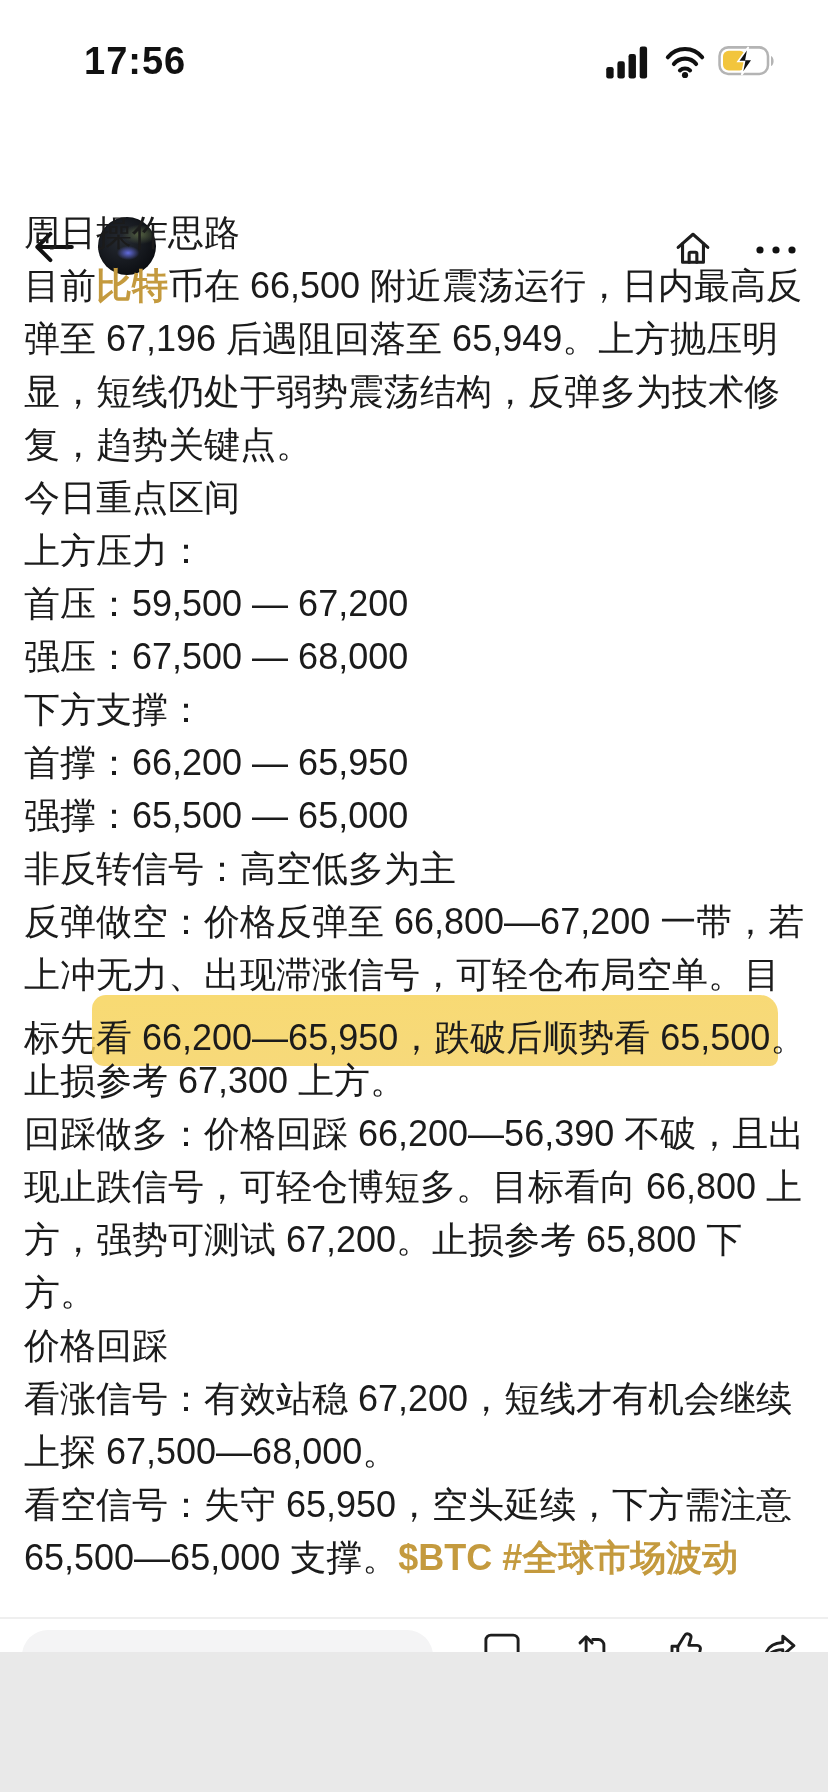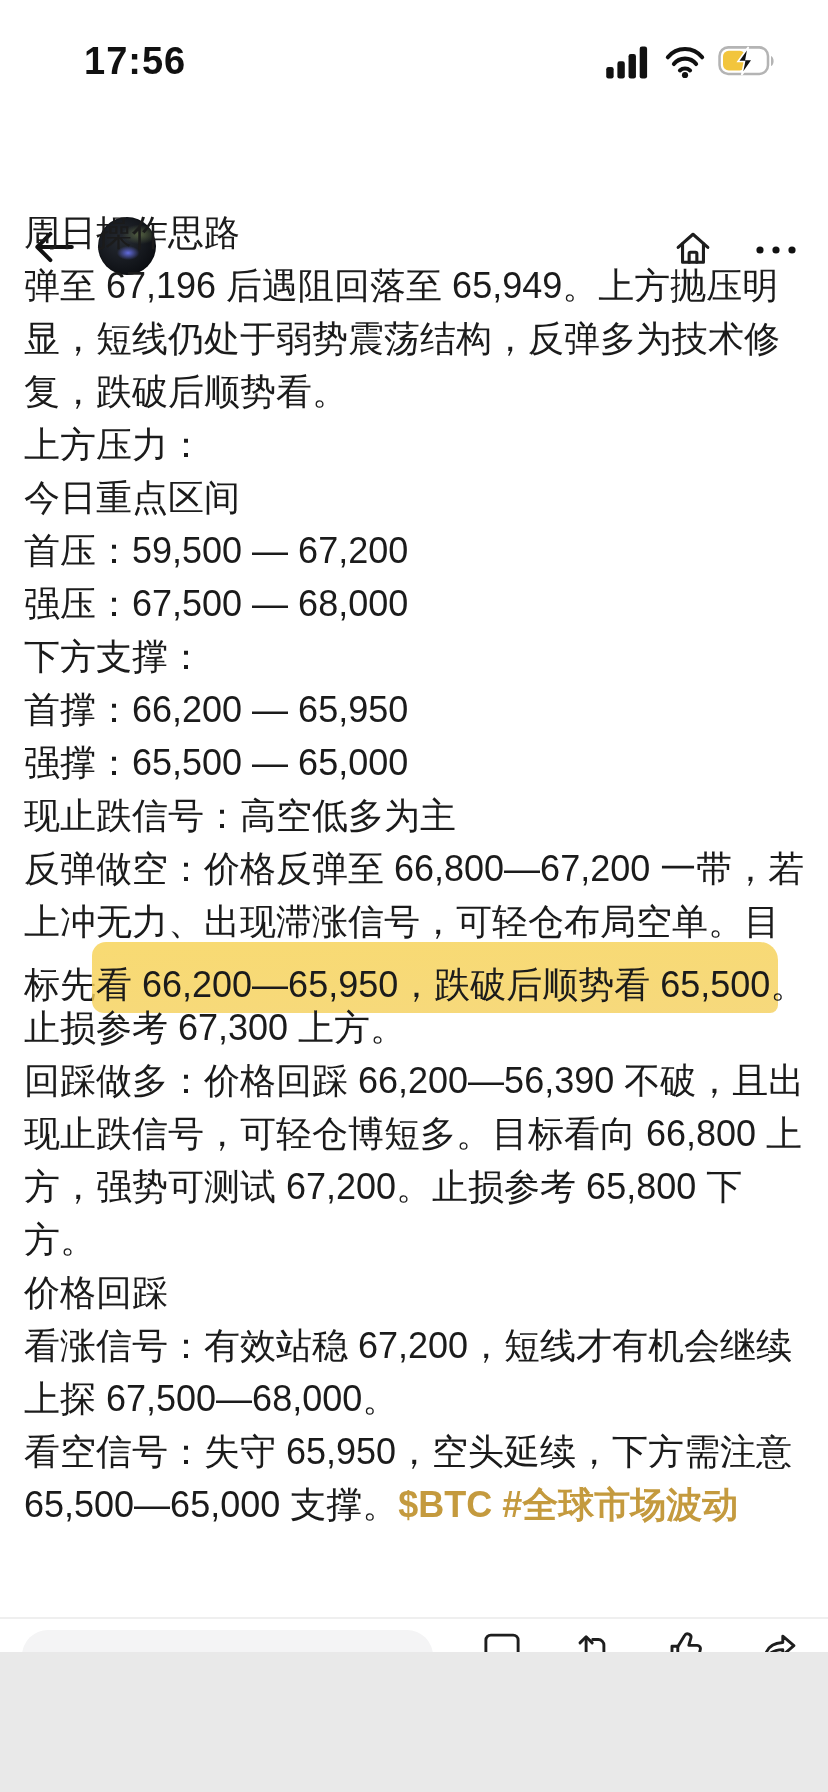--- a/index.html
+++ b/index.html
@@ -103,31 +103,32 @@
       <svg width="48" height="16" viewBox="0 0 48 16">
         <circle cx="8" cy="8" r="3.6" fill="#111"></circle>
         <circle cx="24" cy="8" r="3.6" fill="#111"></circle>
         <circle cx="40" cy="8" r="3.6" fill="#111"></circle>
       </svg>
     </span>
   </div>
 
   <div class="post">
       <div class="post-line"><span>周日操作思路</span></div>
+      <div class="post-line"><span>目前</span><span class="gold">比特</span><span>币在 66,500 附近震荡运行，日内最高反</span></div>
       <div class="post-line"><span>弹至 67,196 后遇阻回落至 65,949。上方抛压明</span></div>
       <div class="post-line"><span>显，短线仍处于弱势震荡结构，反弹多为技术修</span></div>
-      <div class="post-line"><span>复，跌破后顺势看。</span></div>
+      <div class="post-line"><span>复，趋势关键点。</span></div>
+      <div class="post-line"><span>今日重点区间</span></div>
       <div class="post-line"><span>上方压力：</span></div>
-      <div class="post-line"><span>今日重点区间</span></div>
       <div class="post-line"><span>首压：59,500 — 67,200</span></div>
       <div class="post-line"><span>强压：67,500 — 68,000</span></div>
       <div class="post-line"><span>下方支撑：</span></div>
       <div class="post-line"><span>首撑：66,200 — 65,950</span></div>
       <div class="post-line"><span>强撑：65,500 — 65,000</span></div>
-      <div class="post-line"><span>现止跌信号：高空低多为主</span></div>
+      <div class="post-line"><span>非反转信号：高空低多为主</span></div>
       <div class="post-line"><span>反弹做空：价格反弹至 66,800—67,200 一带，若</span></div>
       <div class="post-line"><span>上冲无力、出现滞涨信号，可轻仓布局空单。目</span></div>
       <div class="post-line"><span>标先</span><span class="hl">看 66,200—65,950，跌破后顺势看 65,500</span><span>。</span></div>
       <div class="post-line"><span>止损参考 67,300 上方。</span></div>
       <div class="post-line"><span>回踩做多：价格回踩 66,200—56,390 不破，且出</span></div>
       <div class="post-line"><span>现止跌信号，可轻仓博短多。目标看向 66,800 上</span></div>
       <div class="post-line"><span>方，强势可测试 67,200。止损参考 65,800 下</span></div>
       <div class="post-line"><span>方。</span></div>
       <div class="post-line"><span>价格回踩</span></div>
       <div class="post-line"><span>看涨信号：有效站稳 67,200，短线才有机会继续</span></div>

